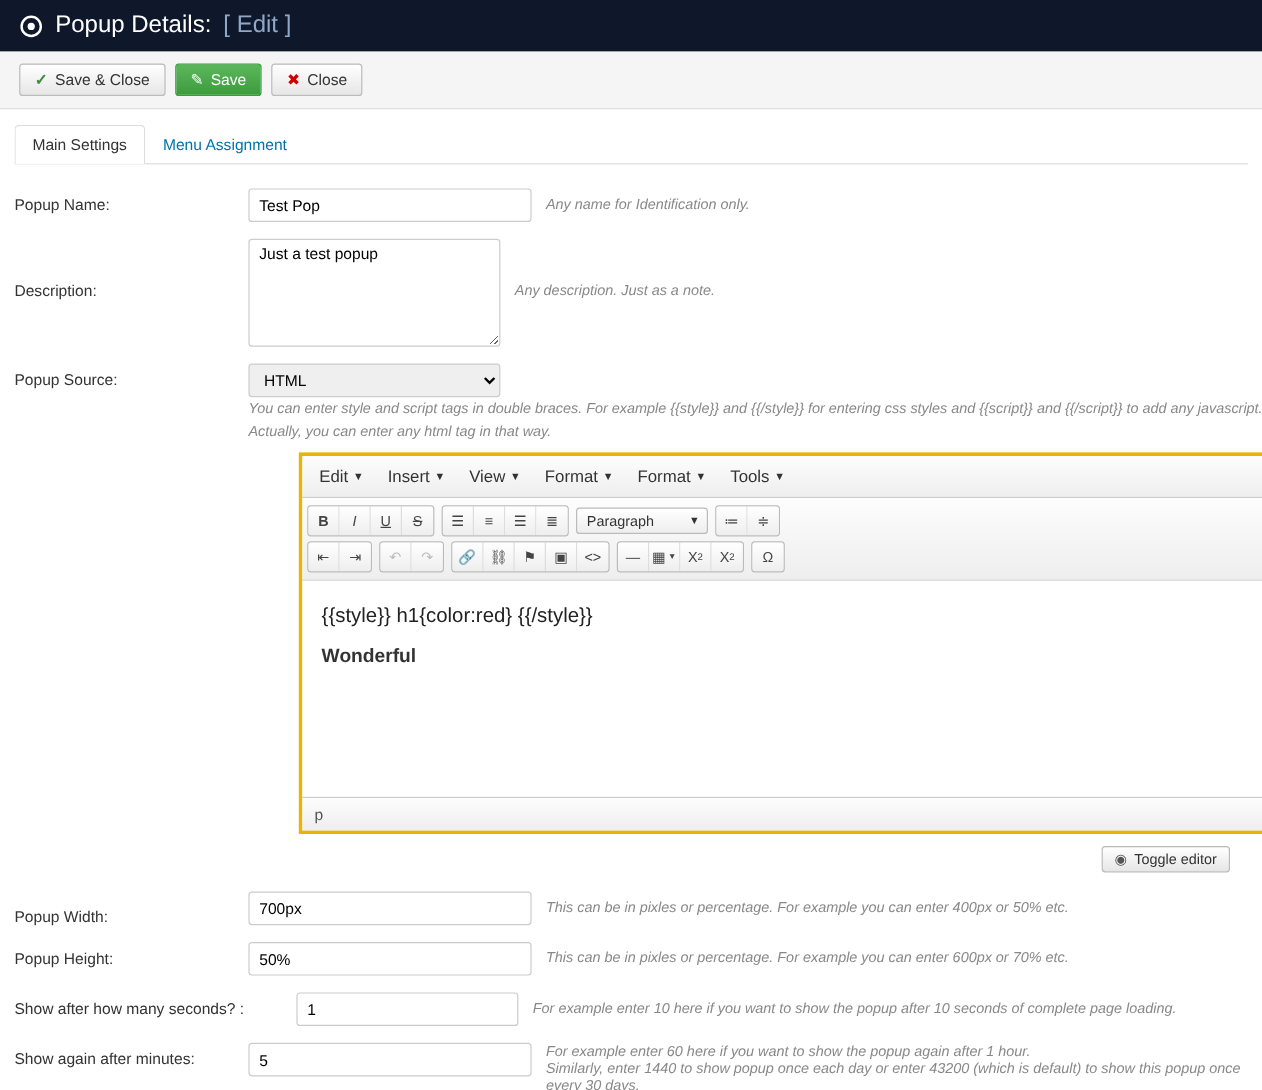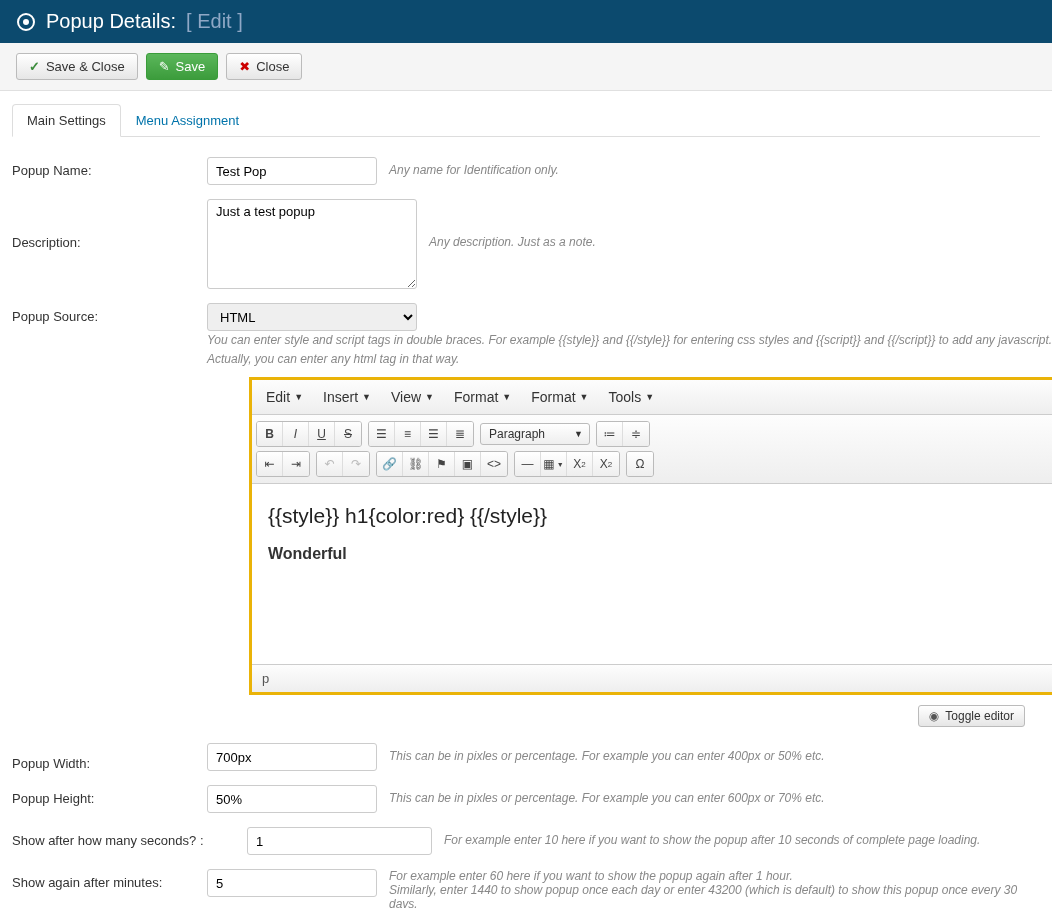--- a/index.html
+++ b/index.html
@@ -1,19 +1,19 @@
 <!DOCTYPE html>
 <html><head>
   <meta charset="utf-8">
   <style>
     * { box-sizing: border-box; margin: 0; padding: 0; }
     body { font-family: Arial, Helvetica, sans-serif; font-size: 13px; color: #333; background: #fff; }
     
     .header-bar {
-      background: #0c4a6e;
+      background: #0f172a;
       color: #fff;
       padding: 10px 16px;
       display: flex;
       align-items: center;
       gap: 10px;
     }
     .header-bar .target-icon {
       width: 20px; height: 20px; display: inline-flex; align-items: center; justify-content: center;
     }
     .header-title { font-size: 20px; font-weight: normal; }
@@ -88,21 +88,21 @@
       color: #333;
     }
     .form-control-wrap { flex: 1; display: flex; align-items: flex-start; gap: 12px; flex-wrap: wrap; }
     .form-input, .form-textarea, .form-select {
       border: 1px solid #ccc;
       border-radius: 3px;
       padding: 4px 8px;
       font-size: 13px;
       font-family: inherit;
     }
-    .form-input { width: 170px; height:28px; }
+    .form-input { width: 236px; height:28px; }
     .form-textarea { width: 210px; height: 90px; resize: both; }
     .form-select { width: 210px; height:28px; }
     .help-text { color: #888; font-style: italic; font-size: 12px; padding-top: 6px; flex:1; }
     .help-block { color: #888; font-style: italic; font-size: 12px; margin-top:0; line-height:1.6; }
     
     .editor-wrap {
       margin-top: 8px;
       border: 3px solid #eab308;
       width: 818px;
       margin-left: 42px;
@@ -148,21 +148,21 @@
     }
     .tb-select .caret { position:absolute; right:6px; }
     
     .editor-body {
       background:#fff;
       min-height:180px;
       padding:16px;
       font-size:14px;
       line-height:1.5;
     }
-    .editor-body .line1 { font-size:21px; color:#222; margin-bottom:10px;}
+    .editor-body .line1 { font-size:17px; color:#222; margin-bottom:10px;}
     .editor-body .line2 { font-size:16px; font-weight:bold; color:#333; }
     
     .editor-status {
       border-top:1px solid #ccc;
       background: linear-gradient(#fdfdfd,#eee);
       padding:6px 10px;
       font-size:13px;
       color:#555;
       position:relative;
     }

